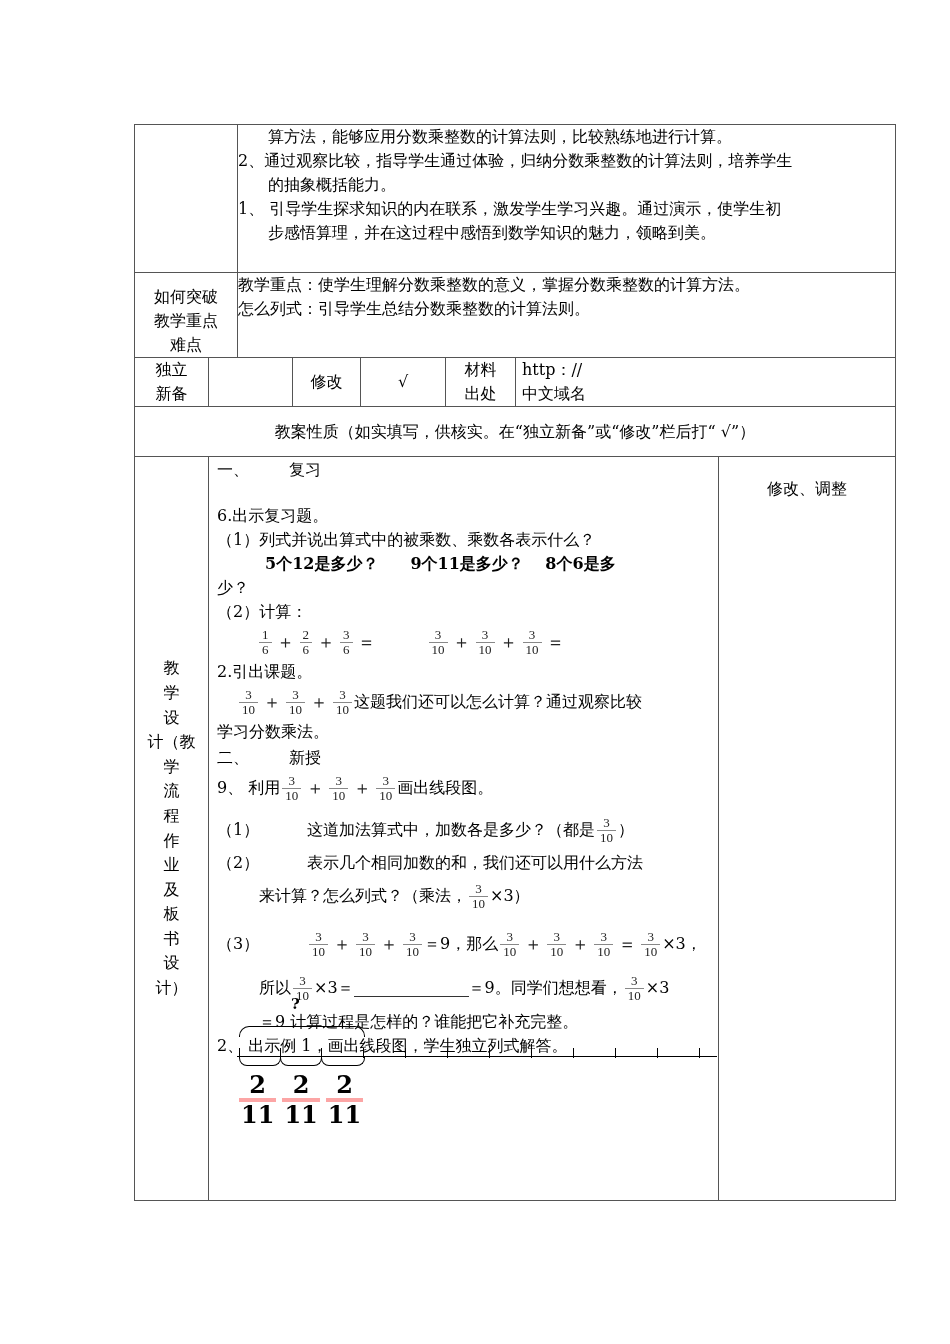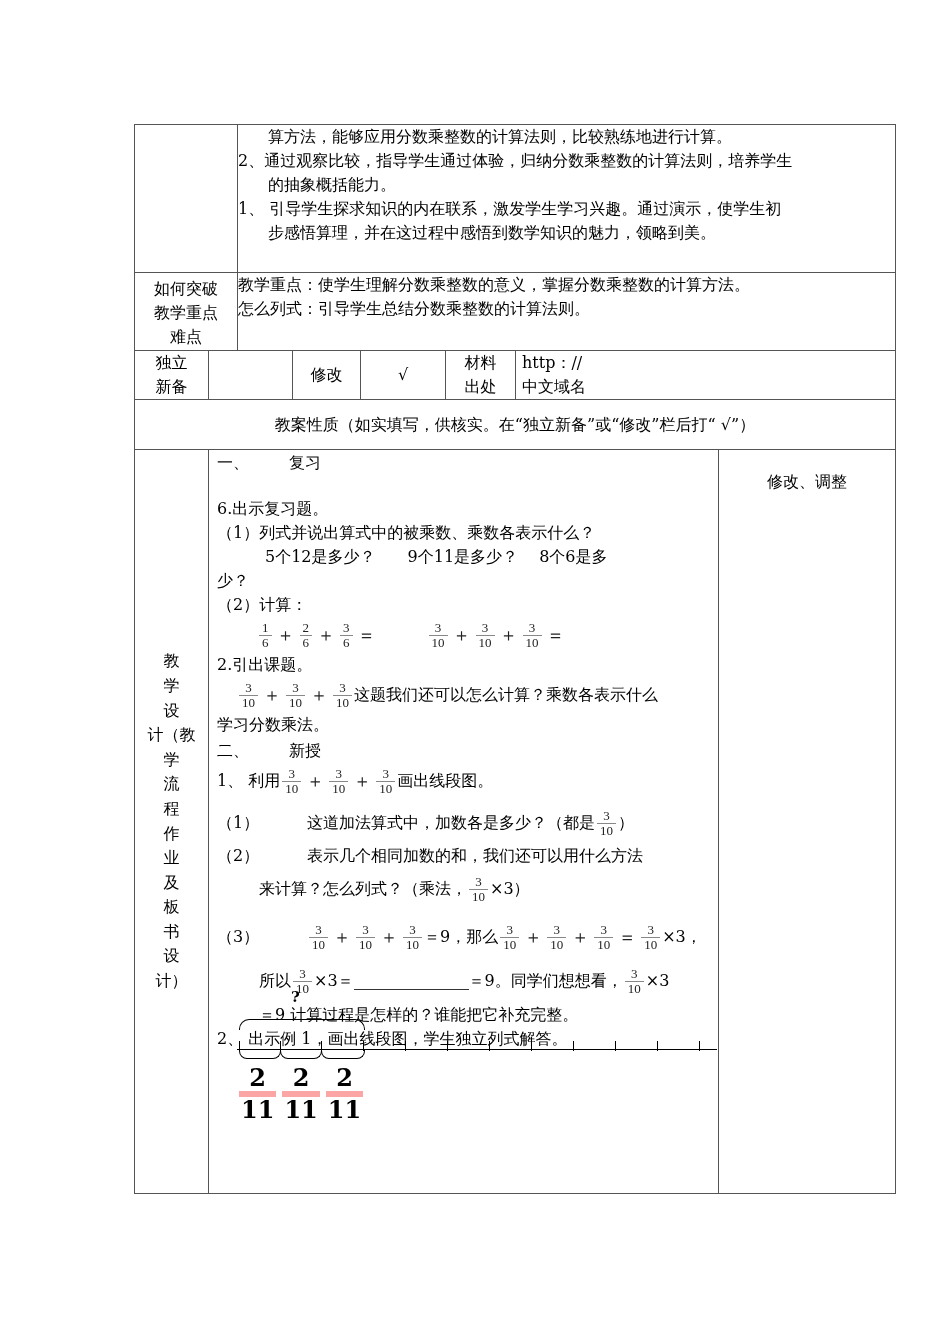--- a/index.html
+++ b/index.html
@@ -8,35 +8,35 @@
   .page { position:absolute; left:0; top:0; width:776px; height:1344px; }
   table.lesson { position:absolute; left:134px; top:124px; width:761px;
                  border-collapse:collapse; table-layout:fixed; }
   table.lesson td { border:1.3px solid #555; vertical-align:top; padding:0;
                     font-size:16px; line-height:24px; }
   .cell-pad { padding:2px 8px 0 8px; }
   .center { text-align:center; }
   .vmid { vertical-align:middle !important; }
   .line { display:block; white-space:nowrap; }
   .indent1 { padding-left:30px; }
-  .indent2 { padding-left:48px; }
+  .indent2 { padding-left:48px;font-weight:bold; }
   .frac { display:inline-flex; flex-direction:column; align-items:center;
           vertical-align:middle; font-size:13px; line-height:14px;
           margin:0 2px; font-family:"Liberation Serif",serif; color:#222; }
   .frac .num { padding:0 3px; }
   .frac .den { border-top:1px solid #888; padding:0 3px; }
   .op { font-size:18px; margin:0 3px; vertical-align:middle; color:#222; }
   .mathrow { height:36px; display:flex; align-items:center; white-space:nowrap; }
   .blank { display:inline-block; width:115px; border-bottom:1px solid #333;
            height:16px; vertical-align:baseline; }
   .vtext { text-align:center; font-size:16px; line-height:24.6px; }
   .big-frac { display:inline-flex; flex-direction:column; align-items:center;
               font-family:"DejaVu Serif",serif; font-weight:bold; font-size:24px;
               line-height:26px; margin-right:6px; }
-  .big-frac .den { border-top:6px solid #fca5a5; padding:0 2px; }
+  .big-frac .den { border-top:4px solid #fca5a5; padding:0 2px; }
   .seg { position:relative; }
   .segline { position:absolute; left:20px; top:22px; width:480px; height:0;
              border-top:1px solid #000; }
   .tick { position:absolute; top:14px; width:0; height:10px; border-left:1px solid #000; }
   .brace-up { position:absolute; top:-8px; height:10px; border:1px solid #000;
               border-bottom:none; border-radius:10px 10px 0 0; }
   .brace-down { position:absolute; top:23px; height:8px; border:1px solid #000;
                 border-top:none; border-radius:0 0 8px 8px; }
 </style>
 </head>
@@ -61,21 +61,21 @@
     <td colspan="6" class="cell-pad">
       <span class="line indent1">算方法，能够应用分数乘整数的计算法则，比较熟练地进行计算。</span>
       <span class="line">2、通过观察比较，指导学生通过体验，归纳分数乘整数的计算法则，培养学生</span>
       <span class="line indent1">的抽象概括能力。</span>
       <span class="line">1、 引导学生探求知识的内在联系，激发学生学习兴趣。通过演示，使学生初</span>
       <span class="line indent1">步感悟算理，并在这过程中感悟到数学知识的魅力，领略到美。</span>
     </td>
   </tr>
 
   <tr style="height:78px">
-    <td colspan="2" class="center" style="padding-top:4px">
+    <td colspan="2" class="center" style="padding-top:12px">
       <span class="line">如何突破</span>
       <span class="line">教学重点</span>
       <span class="line">难点</span>
     </td>
     <td colspan="6" class="cell-pad">
       <span class="line">教学重点：使学生理解分数乘整数的意义，掌握分数乘整数的计算方法。</span>
       <span class="line">怎么列式：引导学生总结分数乘整数的计算法则。</span>
     </td>
   </tr>
 
@@ -159,29 +159,29 @@
         <span id="intro-expr"><span class="frac">
                   <span class="num">3</span>
                   <span class="den">10</span>
                 </span><span class="op">＋</span><span class="frac">
                   <span class="num">3</span>
                   <span class="den">10</span>
                 </span><span class="op">＋</span><span class="frac">
                   <span class="num">3</span>
                   <span class="den">10</span>
                 </span></span>
-        <span>这题我们还可以怎么计算？乘数各表示什么</span>
+        <span>这题我们还可以怎么计算？通过观察比较</span>
       </div>
       <span class="line">学习分数乘法。</span>
 
       <span class="line" style="margin-top:2px">
         <span>二、</span><span style="padding-left:40px">新授</span>
       </span>
       <div class="mathrow">
-        <span>1、 利用</span>
+        <span>9、 利用</span>
         <span id="new1-expr"><span class="frac">
                   <span class="num">3</span>
                   <span class="den">10</span>
                 </span><span class="op">＋</span><span class="frac">
                   <span class="num">3</span>
                   <span class="den">10</span>
                 </span><span class="op">＋</span><span class="frac">
                   <span class="num">3</span>
                   <span class="den">10</span>
                 </span></span>

